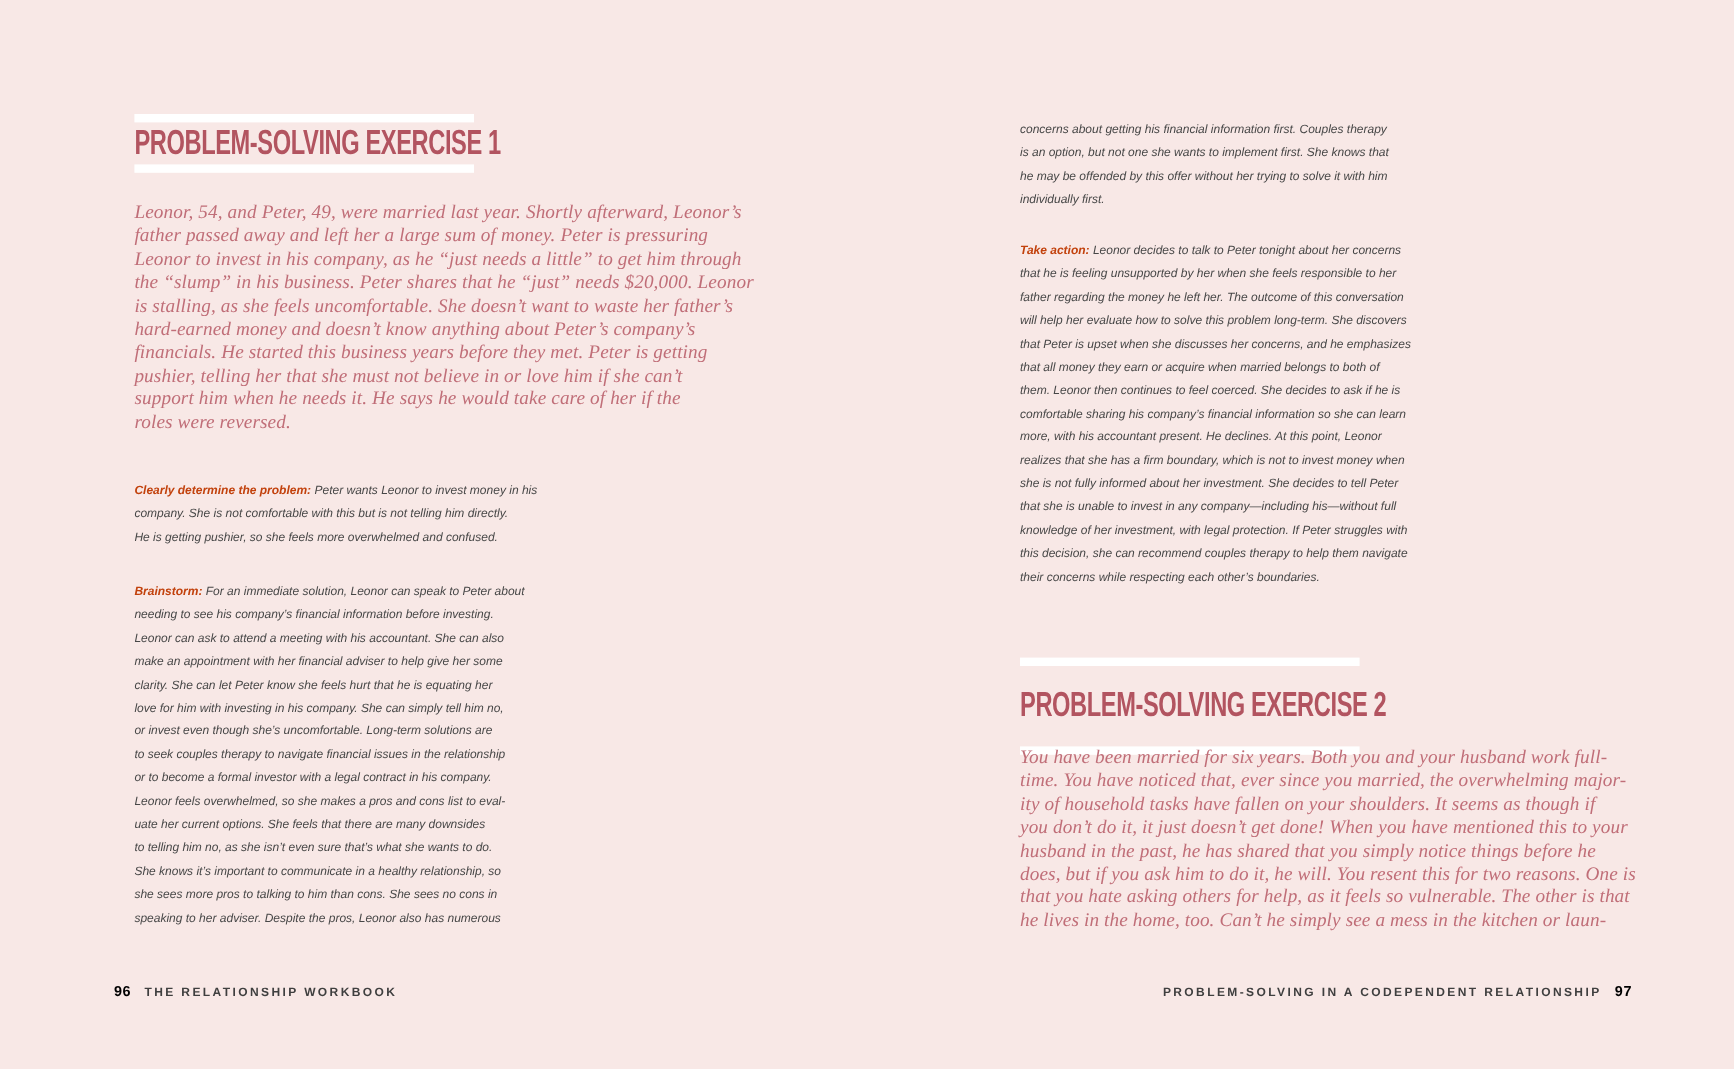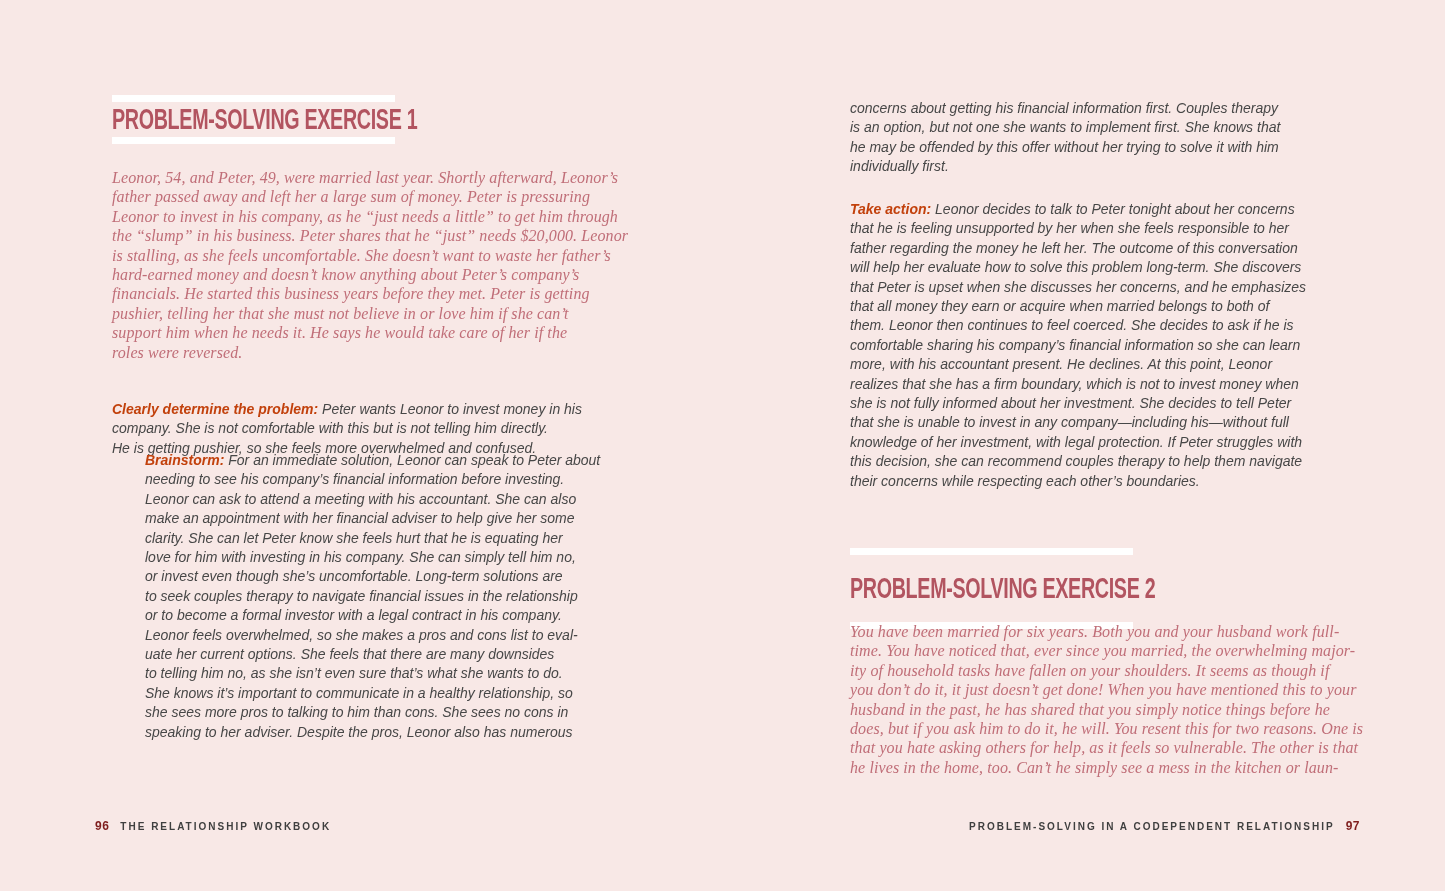--- a/index.html
+++ b/index.html
@@ -21,30 +21,30 @@
   }
   .scenario{
     position:absolute;margin:0;
     font-family:"Liberation Serif","DejaVu Serif",serif;
     font-style:italic;font-size:16px;line-height:19.4px;
     color:#c06e78;letter-spacing:0.1px;white-space:pre-line;
   }
   .bodytext{
     position:absolute;margin:0;
     font-family:"Liberation Sans",sans-serif;
-    font-style:italic;font-size:14px;line-height:19.4px;
+    font-style:italic;font-size:10px;line-height:19.4px;
     color:#474747;white-space:pre-line;
   }
   .lead{font-weight:700;color:#c2410c;}
   .footer{
     position:absolute;display:flex;gap:11px;align-items:baseline;
     font-size:10px;font-weight:700;letter-spacing:2px;color:#3f3f3f;
     white-space:nowrap;
   }
-  .pagenum{color:#7f1d1d;font-size:12px;letter-spacing:0.5px;}
+  .pagenum{color:#000000;font-size:12px;letter-spacing:0.5px;}
 </style>
 </head>
 <body>
 
 <div class="spread">
 
   <section>
 
     <div class="heading-block" style="left:112px;top:95px;">
       <div class="rule"></div>
@@ -60,21 +60,21 @@
 hard-earned money and doesn’t know anything about Peter’s company’s
 financials. He started this business years before they met. Peter is getting
 pushier, telling her that she must not believe in or love him if she can’t
 support him when he needs it. He says he would take care of her if the
 roles were reversed.</p>
 
     <p class="bodytext" style="left:112px;top:400px;width:540px;"><span class="lead">Clearly determine the problem:</span><span> Peter wants Leonor to invest money in his
 company. She is not comfortable with this but is not telling him directly.
 He is getting pushier, so she feels more overwhelmed and confused.</span></p>
 
-    <p class="bodytext" style="left:112px;top:451px;width:540px;margin-left:33px;"><span class="lead">Brainstorm:</span><span> For an immediate solution, Leonor can speak to Peter about
+    <p class="bodytext" style="left:112px;top:484px;width:540px;"><span class="lead">Brainstorm:</span><span> For an immediate solution, Leonor can speak to Peter about
 needing to see his company’s financial information before investing.
 Leonor can ask to attend a meeting with his accountant. She can also
 make an appointment with her financial adviser to help give her some
 clarity. She can let Peter know she feels hurt that he is equating her
 love for him with investing in his company. She can simply tell him no,
 or invest even though she’s uncomfortable. Long-term solutions are
 to seek couples therapy to navigate financial issues in the relationship
 or to become a formal investor with a legal contract in his company.
 Leonor feels overwhelmed, so she makes a pros and cons list to eval-
 uate her current options. She feels that there are many downsides

